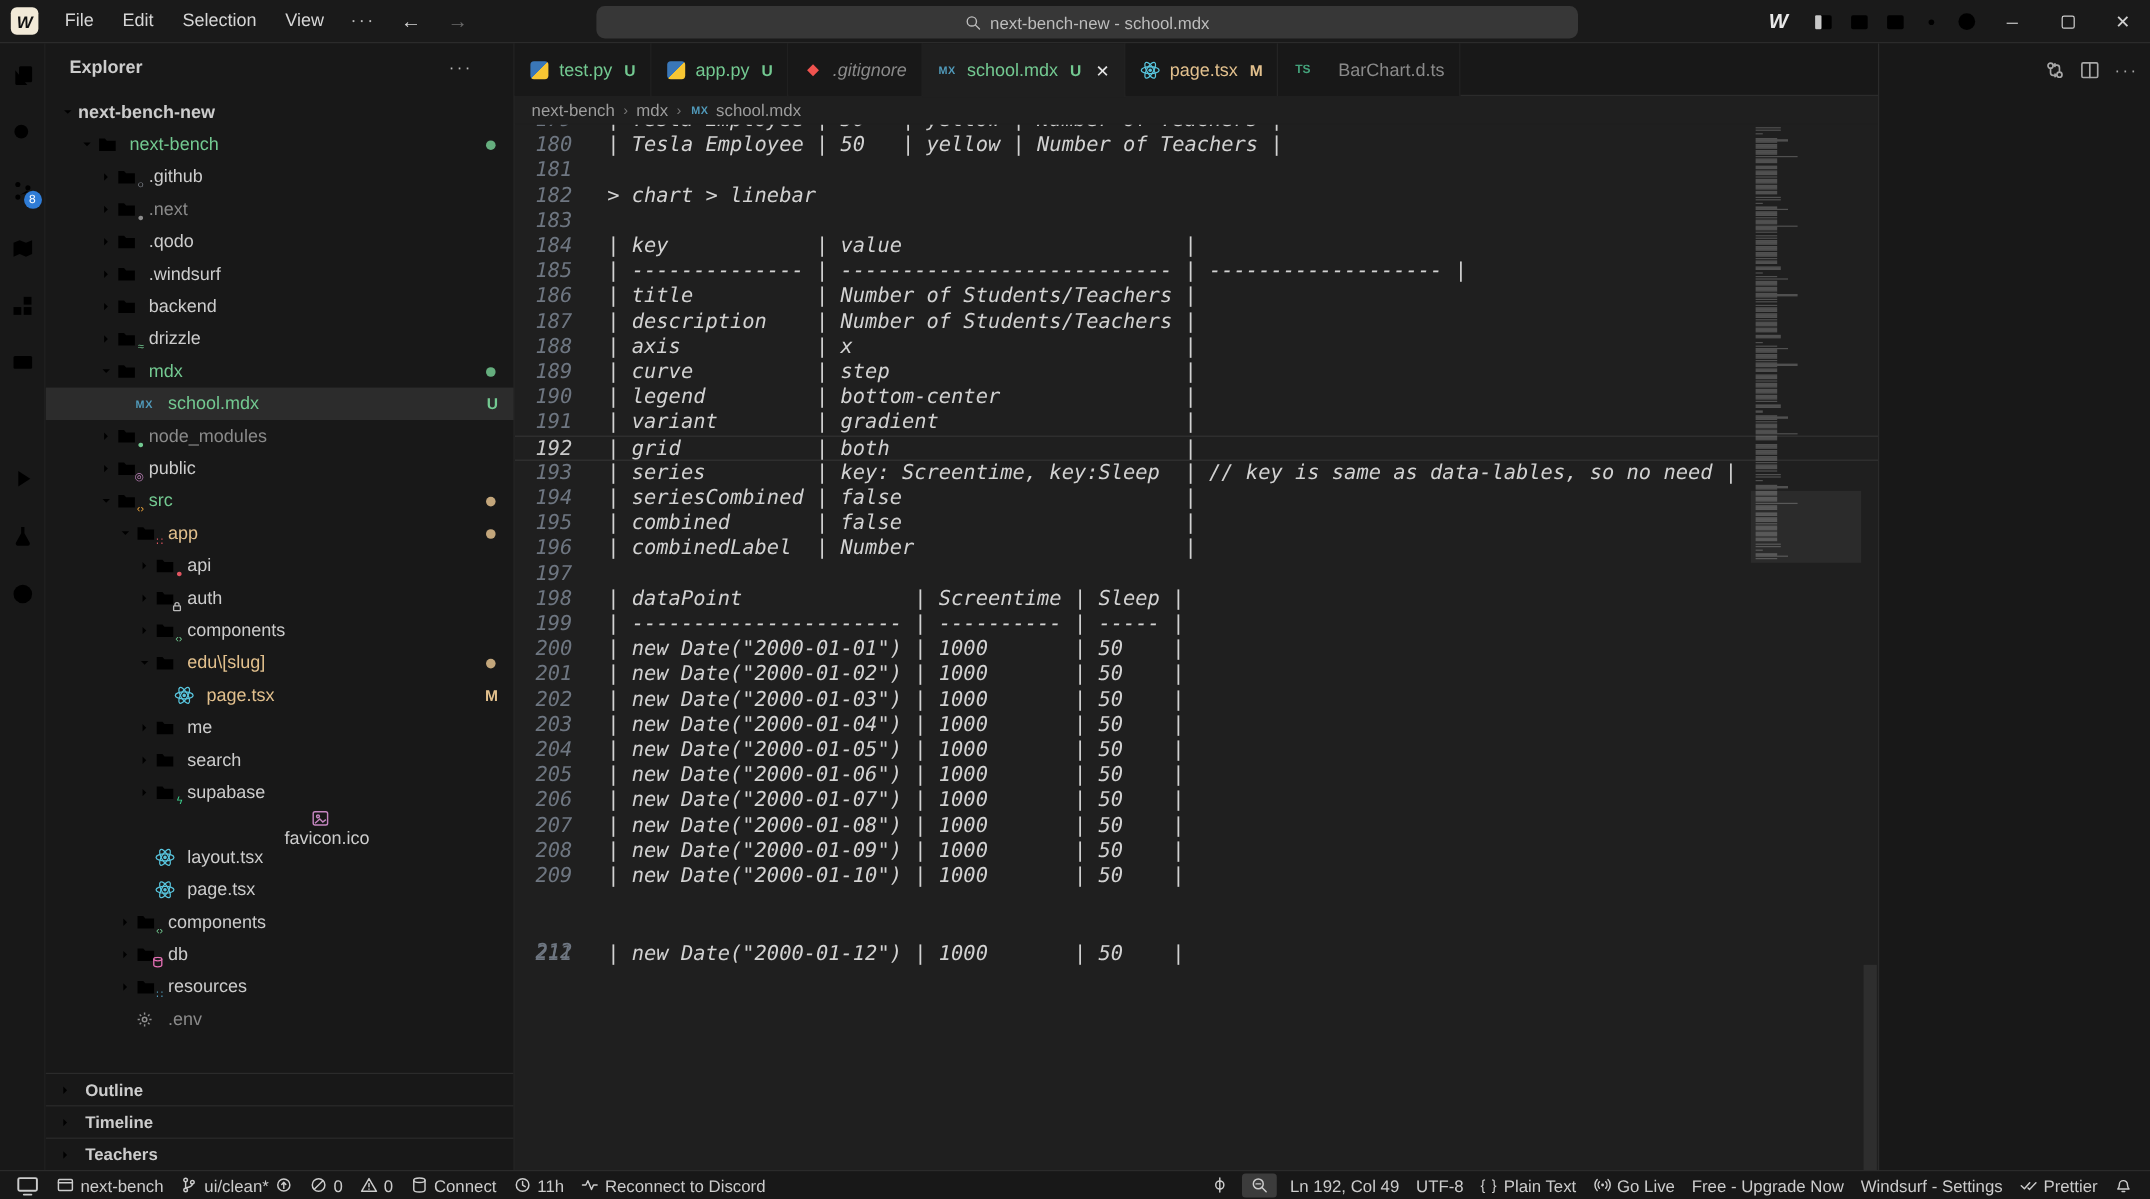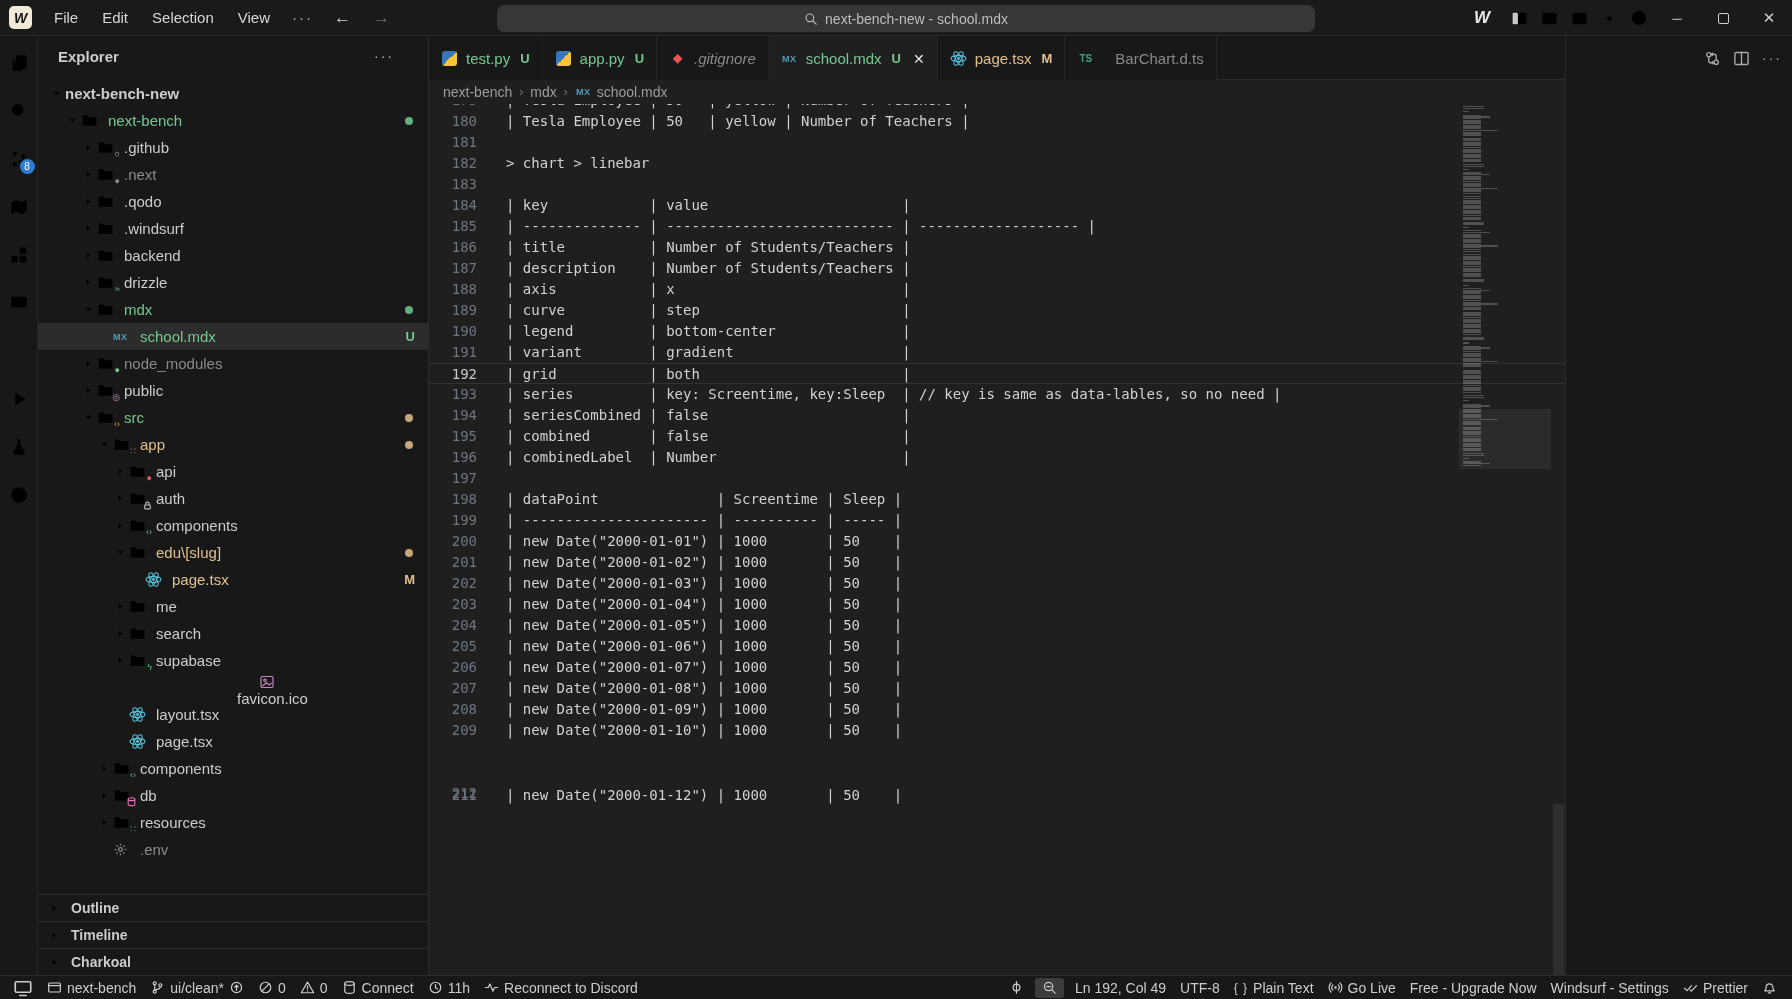--- a/index.html
+++ b/index.html
@@ -64,21 +64,21 @@
   .tab .close { color:#e6e6e6; font-size:14px; margin-left:4px; }
   .fic { width:17px; height:17px; display:flex; align-items:center; justify-content:center; font-size:9px; font-weight:700; }
   .py-icon { width:15px; height:15px; border-radius:3px; background:linear-gradient(135deg,#3a77b8 0 50%,#f7c633 50% 100%); }
   #breadcrumb { height:23px; display:flex; align-items:center; padding-left:14px; gap:7px; font-size:14px;
     color:#9d9d9d; background:#1f1f1f; }
   .bc-sep { color:#767676; font-size:12px; }
   .bc-item { display:flex; align-items:center; gap:5px; }
 
   
   #code { position:absolute; left:0; top:68px; width:1136px; height:871px; overflow:hidden; background:#1f1f1f;
-    font-family:"DejaVu Sans Mono", monospace; font-size:14px; }
+    font-family:"DejaVu Sans Mono", monospace; font-size:17px;font-style:italic; }
   .cl { position:absolute; left:0; width:100%; height:21px; line-height:21px; }
   .ln { position:absolute; left:0; width:48px; text-align:right; color:#6e7681; }
   .lt { position:absolute; left:77px; white-space:pre; color:#d2d2d2; }
   .cl.current { border-top:1px solid #323232; border-bottom:1px solid #323232; }
   .cl.current .ln { color:#c9c9c9; }
 
   #minimap { position:absolute; right:14px; top:68px; width:92px; height:871px; }
   .mm-bar { position:absolute; left:4px; height:1.4px; background:rgba(255,255,255,0.22); }
   #mm-viewport { position:absolute; left:0; width:92px; background:rgba(255,255,255,0.055); }
   #vscrollbar { position:absolute; right:0; top:68px; width:13px; height:871px; }
@@ -632,21 +632,21 @@
           </svg>
         </span>
         <span>Timeline</span>
       </div>
       <div class="side-section">
         <span class="t-chev">
           <svg width="11" height="11" viewBox="0 0 16 16">
             <path d="M5.5 3.5 L10 8 L5.5 12.5"></path>
           </svg>
         </span>
-        <span>Charkoal</span>
+        <span>Teachers</span>
       </div>
     </div>
 </div>
 
 <div id="editorgroup">
   <div id="tabbar">
       <div class="tab">
         <span class="fic">
           <span class="py-icon"></span>
         </span>

